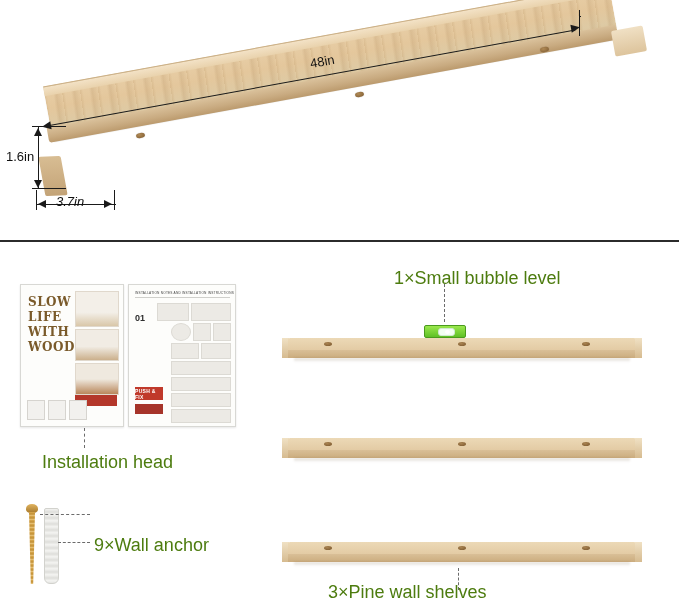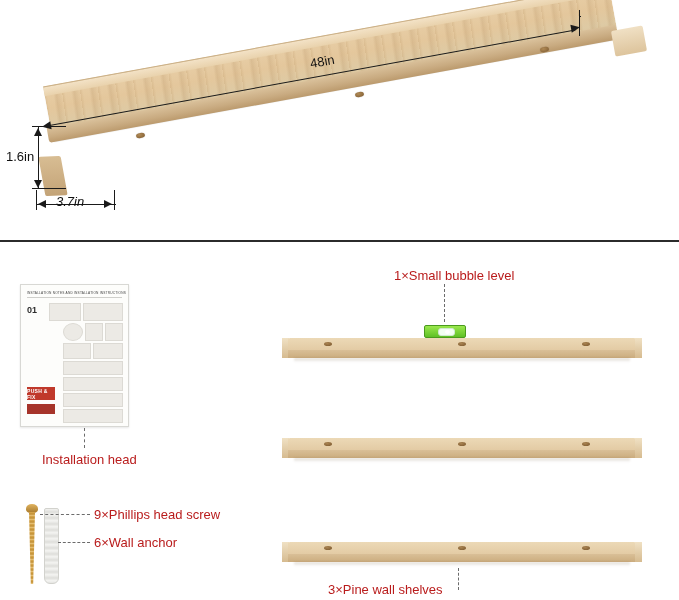--- a/index.html
+++ b/index.html
@@ -230,21 +230,21 @@
     height: 1px;
     background: #cfcfcb;
   }
   .doc-block {
     position: absolute;
     background: #eceae5;
     border: 1px solid #dcdad4;
   }
   .doc-num {
     position: absolute;
-    left: 6px; top: 20px;
+    left: 6px; top: 28px;
     font-size: 9px;
     font-weight: bold;
     color: #2e2e2e;
   }
   .push-fix {
     position: absolute;
     left: 6px;
     bottom: 26px;
     width: 28px;
     height: 13px;
@@ -270,22 +270,22 @@
   .leader {
     position: absolute;
     border-left: 1px dashed #6b6b6b;
   }
   .leader-h {
     position: absolute;
     border-top: 1px dashed #6b6b6b;
   }
   .callout {
     position: absolute;
-    font-size: 13px;
-    color: #b91c1c;
+    font-size: 18px;
+    color: #4d7c0f;
     white-space: nowrap;
   }
 
   
   .screw-long {
     position: absolute;
     left: 26px;
     top: 262px;
     width: 12px;
     height: 80px;
@@ -424,20 +424,32 @@
       <div class="dim-label" style="left:28px; top:186px;font-style:italic;">3.7in</div>
     </div>
   </div>
 
   <div class="divider"></div>
 
   <div class="bottom-panel">
 
     <div class="sheets">
 
+      <div class="sheet sheet-left">
+        <div class="poster-text">SLOW<br>LIFE<br>WITH<br>WOOD</div>
+        <div class="poster-photo p1"></div>
+        <div class="poster-photo p2"></div>
+        <div class="poster-photo p3"></div>
+        <div class="red-bar"></div>
+        <div class="mini-row">
+          <div class="mini-box"></div>
+          <div class="mini-box"></div>
+          <div class="mini-box"></div>
+        </div>
+      </div>
 
       <div class="sheet sheet-right">
         <div class="doc-title">INSTALLATION NOTES AND INSTALLATION INSTRUCTIONS</div>
         <div class="doc-line" style="left:6px; top:12px; width:95px;"></div>
         <div class="doc-num">01</div>
 
         <div class="doc-block" style="left:28px; top:18px; width:30px; height:16px;"></div>
         <div class="doc-block" style="left:62px; top:18px; width:38px; height:16px;"></div>
 
         <div class="doc-block" style="left:42px; top:38px; width:18px; height:16px; border-radius:50%;"></div>
@@ -460,24 +472,23 @@
     <div class="leader" style="left:84px; top:186px; height:20px;"></div>
     <div class="callout" style="left:42px; top:210px;">Installation head</div>
 
     <div class="screw-long">
       <div class="screw-head"></div>
       <div class="screw-shaft"></div>
     </div>
     <div class="anchor"></div>
 
     <div class="leader-h" style="left:40px; top:272px; width:50px;"></div>
-    <div class="callout" style="left:94px; top:265px;">9×Phillips head screw</div>
 
     <div class="leader-h" style="left:58px; top:300px; width:32px;"></div>
-    <div class="callout" style="left:94px; top:293px;">6×Wall anchor</div>
+    <div class="callout" style="left:94px; top:293px;">9×Wall anchor</div>
 
     <div class="mini-shelf" style="left:288px; top:96px; width:348px;">
       <div class="ms-endcap-l"></div>
       <div class="ms-top"></div>
       <div class="ms-face"></div>
       <div class="ms-endcap-r"></div>
       <div class="ms-shadow"></div>
       <div class="ms-screw" style="left:36px;"></div>
       <div class="ms-screw" style="left:170px;"></div>
       <div class="ms-screw" style="left:294px;"></div>

